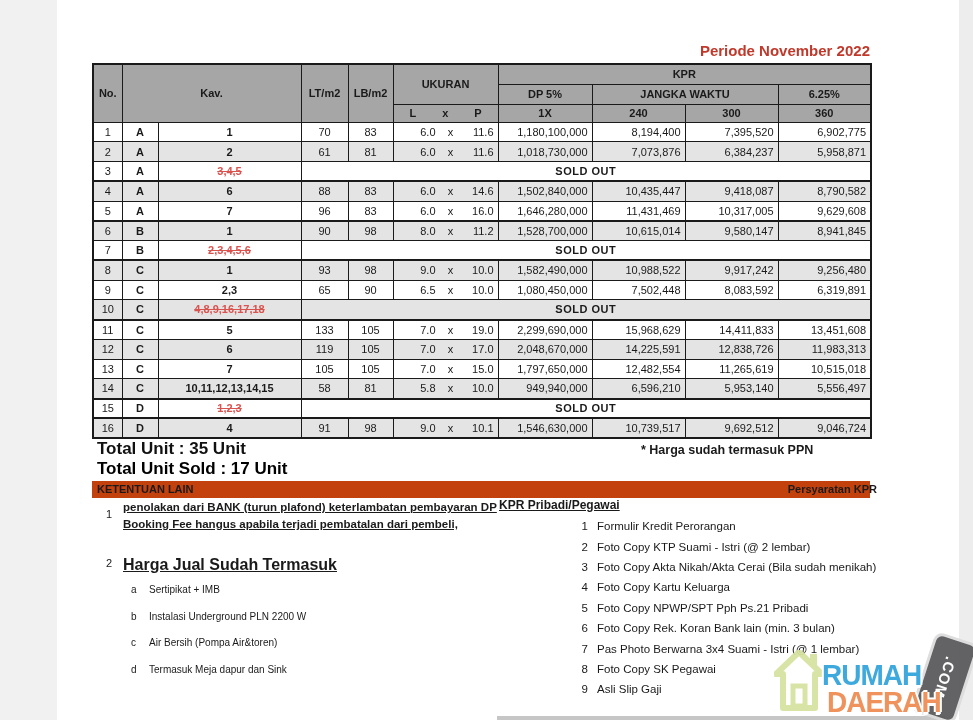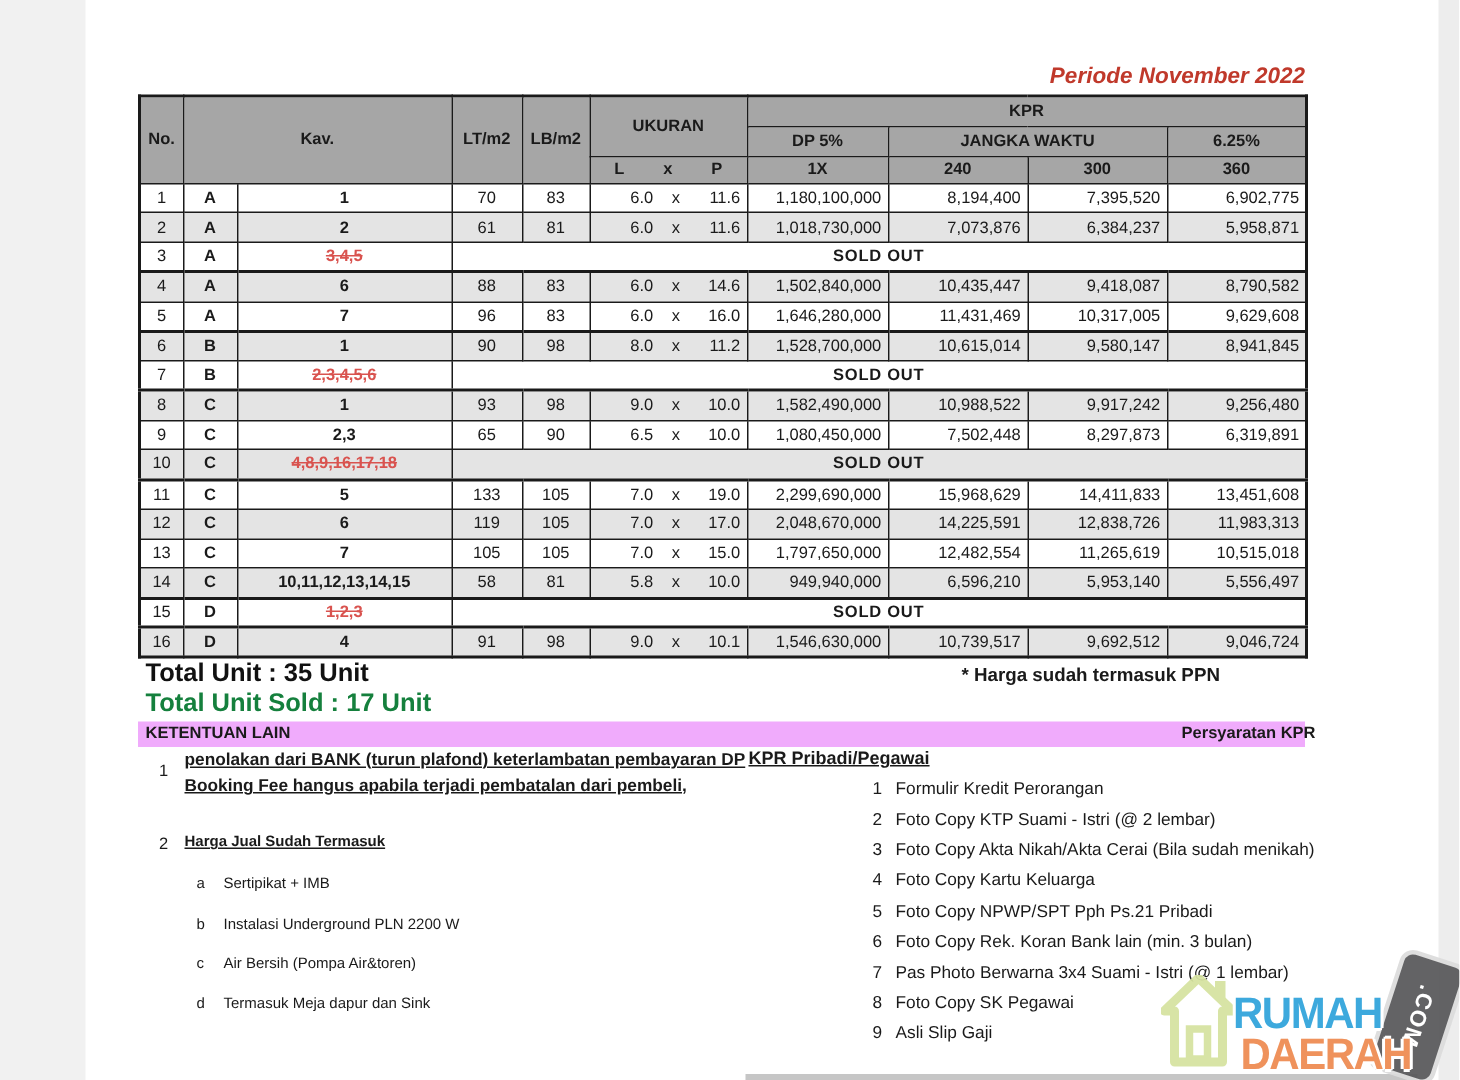--- a/index.html
+++ b/index.html
@@ -3,21 +3,21 @@
 <meta charset="utf-8">
 <style>
   html,body{margin:0;padding:0;background:#fff;}
   .page{position:relative;width:973px;height:720px;background:#ffffff;overflow:hidden;
         font-family:"Liberation Sans",sans-serif;color:#1a1a1a;}
   .strip-left{position:absolute;left:0;top:0;width:57px;height:720px;background:#f1f1f1;}
   .strip-right{position:absolute;left:959px;top:0;width:14px;height:720px;background:#ededed;}
   .strip-bottom{position:absolute;left:497px;top:716px;width:448px;height:4px;background:#c6c6c6;}
 
   .periode{position:absolute;left:600px;top:42px;width:270px;text-align:right;
-           font-size:15px;font-weight:bold;color:#c0392b;font-style:italic;}
+           font-size:15px;font-weight:bold;color:#c0392b;}
 
   table.price{position:absolute;left:92px;top:63px;width:778px;border-collapse:collapse;
               table-layout:fixed;font-size:11px;}
   table.price th,table.price td{border:1px solid #1a1a1a;padding:0 4px;overflow:hidden;
               white-space:nowrap;vertical-align:middle;}
   table.price{border:2px solid #1a1a1a;}
   table.price thead th{background:#a6a6a6;font-weight:bold;text-align:center;padding:0 2px;}
   thead tr.h1{height:20px;} thead tr.h2{height:20px;} thead tr.h3{height:18px;}
   tbody tr{height:19.75px;background:#ffffff;}
   tbody tr.stripe{background:#e4e4e4;}
@@ -30,34 +30,34 @@
   td.c-ukuran{padding:0 8px;}
   .uk{display:flex;justify-content:center;align-items:center;}
   .uk .uL{flex:1;text-align:right;padding-right:10px;}
   .uk .uX{width:10px;text-align:center;}
   .uk .uP{flex:1;text-align:right;}
   td.c-price{text-align:right;padding-right:8px;}
   td.c-sold{text-align:center;font-weight:bold;letter-spacing:.5px;}
   .lxp{display:flex;justify-content:space-between;padding:0 14px;font-weight:bold;}
 
   .total-unit{position:absolute;left:97px;top:439px;font-size:17px;font-weight:bold;color:#111;}
-  .total-sold{position:absolute;left:97px;top:459px;font-size:17px;font-weight:bold;color:#15803d;}
+  .total-sold{position:absolute;left:97px;top:459px;font-size:17px;font-weight:bold;color:#000000;}
   .ppn-note{position:absolute;left:641px;top:443px;font-size:12.5px;font-weight:bold;}
 
-  .section-bar{position:absolute;left:92px;top:481px;width:778px;height:17px;background:#f0abfc;}
+  .section-bar{position:absolute;left:92px;top:481px;width:778px;height:17px;background:#c2410c;}
   .section-bar .left-title{position:absolute;left:5px;top:0;line-height:17px;
       font-size:11px;font-weight:bold;}
   .section-bar .right-title{position:absolute;left:505px;top:0;width:280px;text-align:right;
       line-height:17px;font-size:11px;font-weight:bold;}
 
   .k-no{position:absolute;font-size:11px;}
   .k-item1-text{position:absolute;left:123px;top:499px;font-size:11.5px;font-weight:bold;
       line-height:17px;}
   .k-item1-text div{text-decoration:underline;}
-  .k-item2-title{position:absolute;left:123px;top:556px;font-size:10px;font-weight:bold;
+  .k-item2-title{position:absolute;left:123px;top:556px;font-size:16px;font-weight:bold;
       text-decoration:underline;}
   .k-subs{position:absolute;left:131px;top:578px;width:330px;}
   .k-sub{position:absolute;left:0;font-size:10px;}
   .k-sub .letter{display:inline-block;width:18px;}
 
   .p-subtitle{position:absolute;left:499px;top:498px;font-size:12px;font-weight:bold;
       text-decoration:underline;}
   .p-list{position:absolute;left:560px;top:516px;width:360px;}
   .p-item{display:flex;height:20.4px;align-items:center;font-size:11.5px;}
   .p-item .num{width:28px;text-align:right;padding-right:9px;flex:none;}
@@ -256,21 +256,21 @@
           <td class="c-num">90</td>
           <td class="c-ukuran">
             <span class="uk">
               <span class="uL">6.5</span>
               <span class="uX">x</span>
               <span class="uP">10.0</span>
             </span>
           </td>
           <td class="c-price">1,080,450,000</td>
           <td class="c-price">7,502,448</td>
-          <td class="c-price">8,297,873</td>
+          <td class="c-price">8,083,592</td>
           <td class="c-price">6,319,891</td>
         </tr>
         <tr class="stripe">
           <td class="c-no">10</td>
           <td class="c-blok">C</td>
           <td class="c-kav struck">4,8,9,16,17,18</td>
           <td colspan="7" class="c-sold">SOLD OUT</td>
         </tr>
         <tr class="thick-top">
           <td class="c-no">11</td>

